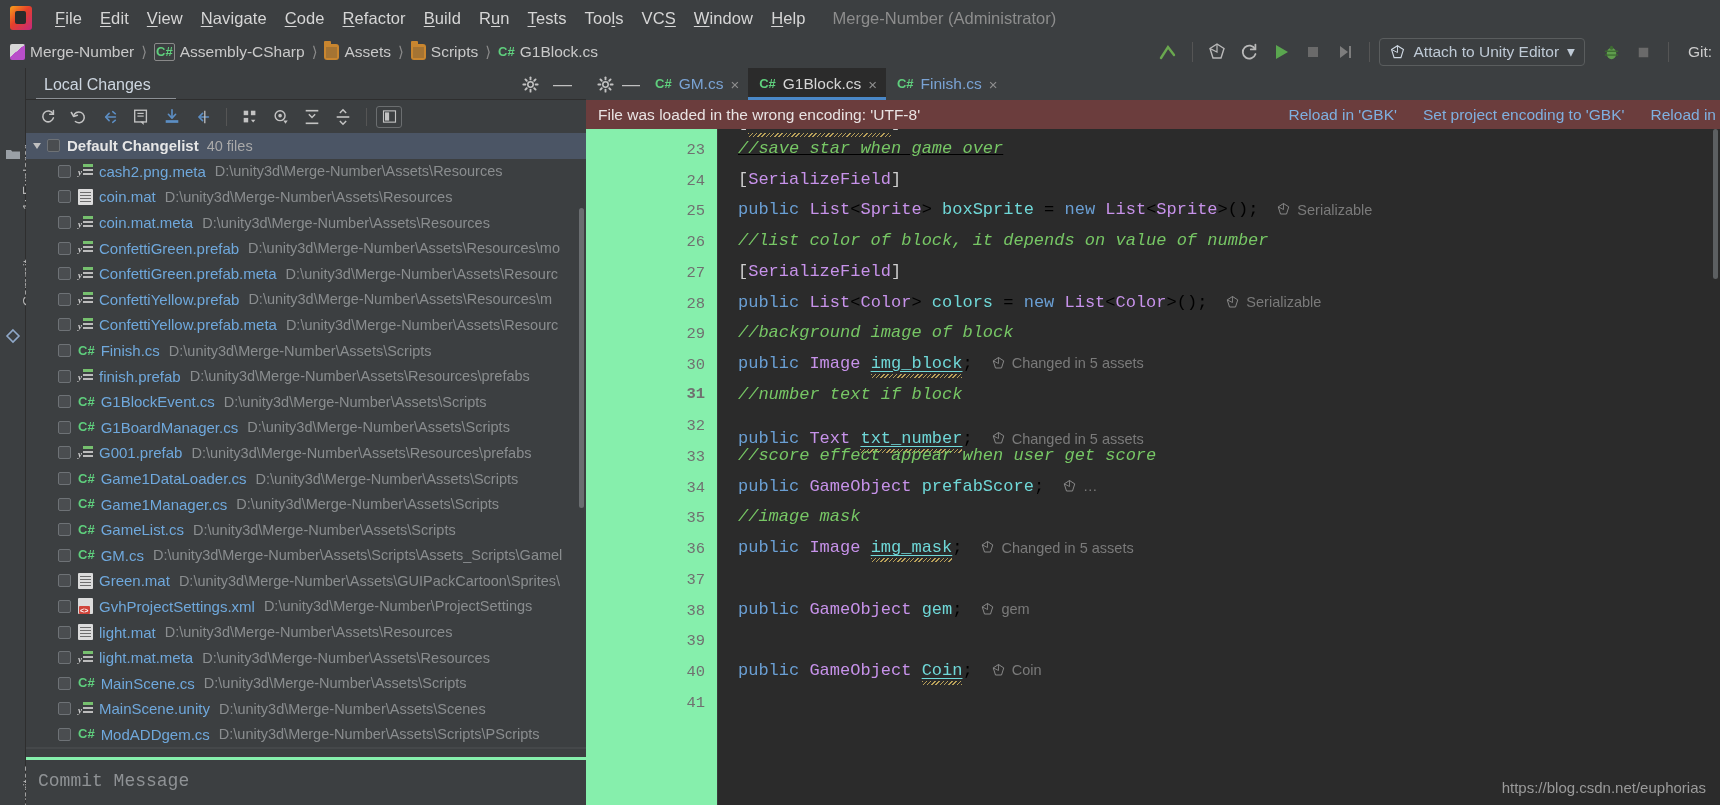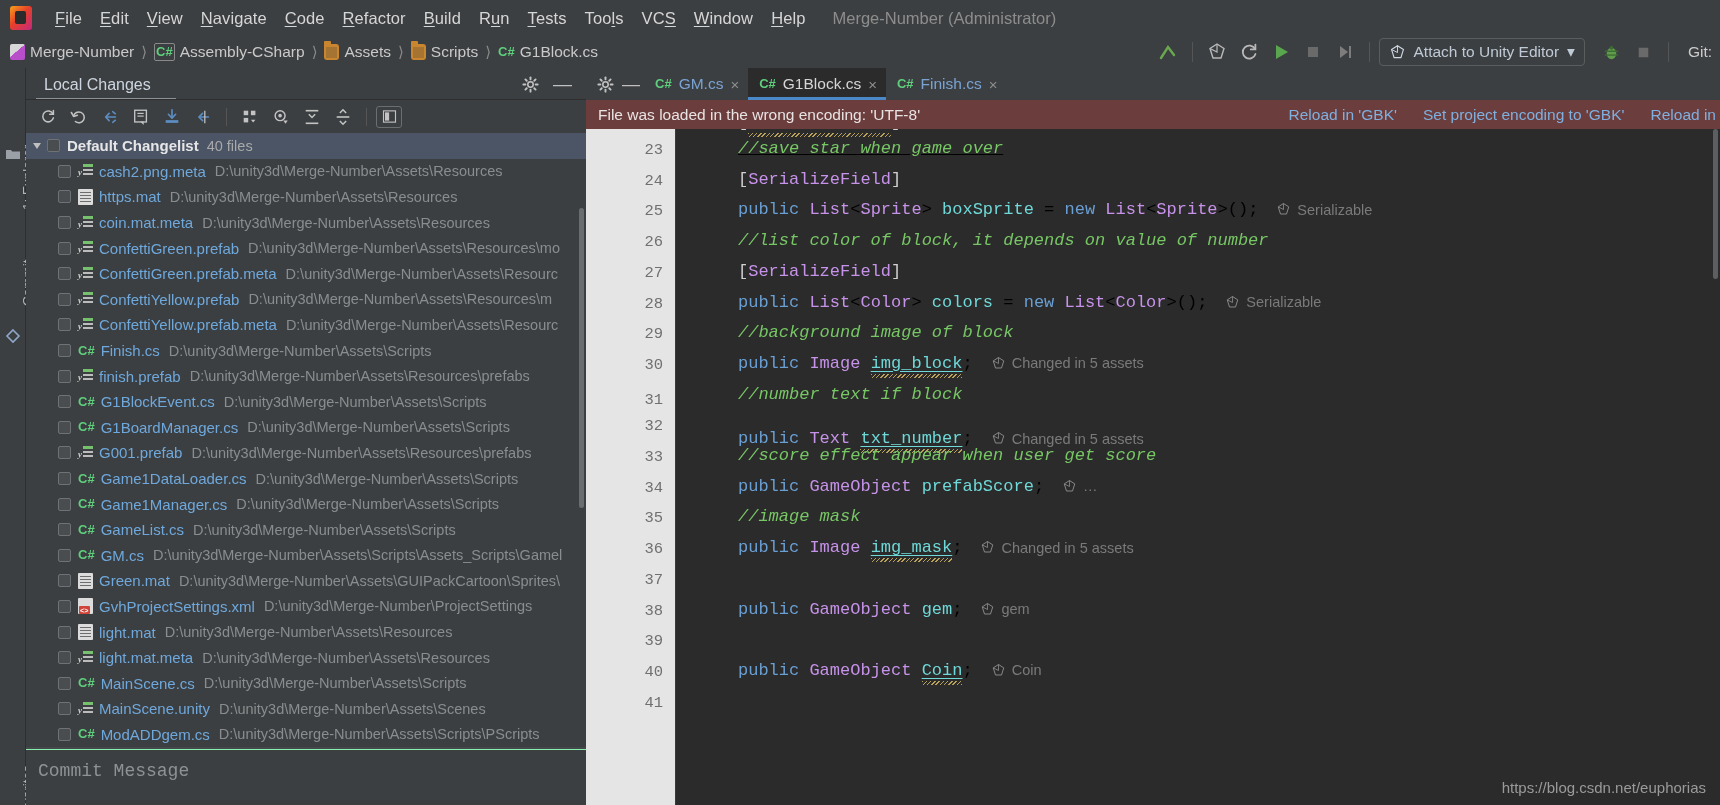--- a/index.html
+++ b/index.html
@@ -98,21 +98,21 @@
   .fi-doc{background:#dcdcdc;border-radius:1px;}
   .fi-doc::after{content:"";position:absolute;left:2px;top:3px;right:2px;bottom:2px;
     background: repeating-linear-gradient(#6d6d6d 0 1px, transparent 1px 3px);}
   .fi-xml{background:#dcdcdc;border-radius:1px;}
   .fi-xml::after{content:"";position:absolute;left:1px;bottom:0;width:11px;height:8px;background:#d0453b;border-radius:1px;}
   .fi-xml i{position:absolute;left:2px;bottom:-1px;font:700 7px "Liberation Mono",monospace;color:#fff;z-index:2;}
   .fi-cs{font:700 13px "Liberation Sans",sans-serif;color:#5fcf7d;line-height:16px;width:auto;}
 
   .lc-scrollbar { position:absolute; right:2px; top:140px; width:5px; height:300px; background:#6a6d70; border-radius:3px;}
 
-  .commit-area { position:absolute; left:0; right:0; bottom:0; height:56px; background:#3c3f41; border-top:1px solid #86efac; }
+  .commit-area { position:absolute; left:0; right:0; bottom:0; height:48px; background:#3c3f41; border-top:3px solid #86efac; }
   .commit-ph { color:#8f9295; font-size:18px; font-family:"Liberation Mono", monospace; padding:11px 0 0 12px; }
 
   
   .editor-wrap { position:absolute; left:586px; top:68px; right:0; bottom:0; background:#2b2b2b; }
   .tabbar { height:32px; background:#3c3f41; display:flex; align-items:center; padding-left:6px; position:relative;}
   .ed-gear { width:26px;height:26px;display:flex;align-items:center;justify-content:center; }
   .ed-min { width:26px;height:26px;display:flex;align-items:center;justify-content:center; color:#c0c0c0; font-size:18px;}
   .etab { display:flex; align-items:center; gap:7px; height:32px; padding:0 9px 0 11px; position:relative;}
   .etab.active { background:#2b2b2b; }
   .etab.active::after{content:"";position:absolute;left:0;right:0;bottom:0;height:3px;background:#4a88c7;}
@@ -122,21 +122,21 @@
 
   .notice {
     height:29px; background:#6b3d3d; display:flex; align-items:center;
     padding-left:12px; position:relative;
   }
   .notice-text { color:#e9e3e3; font-size:15.5px; }
   .notice-actions { margin-left:auto; display:flex; gap:26px; padding-right:4px; }
   .notice-link { color:#7fb0e0; font-size:15.5px; white-space:nowrap; }
 
   .code-area { position:absolute; left:0; right:0; top:61px; bottom:0; background:#2b2b2b; overflow:hidden;}
-  .gutter { position:absolute; left:0; top:0; bottom:0; width:90px; background:#e5e5e5; border-right:1px solid #3a3a3a;}
+  .gutter { position:absolute; left:0; top:0; bottom:0; width:132px; background:#86efac; border-right:1px solid #3a3a3a;}
   .ln { position:absolute; right:12px; color:#707070; font:15.5px "Liberation Mono", monospace; }
   .codeline { position:absolute; left:152px; white-space:pre; font:17px "Liberation Mono", monospace; }
   .hint { color:#7a7a7a; font:14.5px "Liberation Sans", sans-serif; }
   .uhint { display:inline-flex; align-items:center; gap:6px; vertical-align:middle; }           
   .kw  { color:#6a9fd4; }           
   .typ { color:#c792ea; }           
   .id  { color:#6fd8d8; }           
   .cm  { color:#77c765; font-style: italic; }
   .at  { color:#c792ea; }
   .pn  { color:#d0d0d0; }
@@ -410,21 +410,21 @@
             <span class="fi fi-yaml">
               <i>y</i>
             </span>
             <span class="fname" style="color:#6fa8dc">cash2.png.meta</span>
             <span class="fpath">D:\unity3d\Merge-Number\Assets\Resources</span>
           </div>
           <div class="row">
             <span class="indent"></span>
             <span class="cbx"></span>
             <span class="fi fi-doc"></span>
-            <span class="fname" style="color:#6fa8dc">https.mat</span>
+            <span class="fname" style="color:#6fa8dc">coin.mat</span>
             <span class="fpath">D:\unity3d\Merge-Number\Assets\Resources</span>
           </div>
           <div class="row">
             <span class="indent"></span>
             <span class="cbx"></span>
             <span class="fi fi-yaml">
               <i>y</i>
             </span>
             <span class="fname" style="color:#6fa8dc">coin.mat.meta</span>
             <span class="fpath">D:\unity3d\Merge-Number\Assets\Resources</span>
@@ -650,21 +650,21 @@
       <div class="gutter">
         <div id="gutter-lines">
             <div class="ln" style="top: 12px;">23</div>
             <div class="ln" style="top: 42.7px;">24</div>
             <div class="ln" style="top: 73.4px;">25</div>
             <div class="ln" style="top: 104.1px;">26</div>
             <div class="ln" style="top: 134.8px;">27</div>
             <div class="ln" style="top: 165.5px;">28</div>
             <div class="ln" style="top: 196.2px;">29</div>
             <div class="ln" style="top: 226.9px;">30</div>
-            <div class="ln" style="top: 262px;">31</div>
+            <div class="ln" style="top: 256px; font-weight: bold;">31</div>
             <div class="ln" style="top: 288.3px;">32</div>
             <div class="ln" style="top: 319px;">33</div>
             <div class="ln" style="top: 349.7px;">34</div>
             <div class="ln" style="top: 380.4px;">35</div>
             <div class="ln" style="top: 411.1px;">36</div>
             <div class="ln" style="top: 441.8px;">37</div>
             <div class="ln" style="top: 472.5px;">38</div>
             <div class="ln" style="top: 503.2px;">39</div>
             <div class="ln" style="top: 533.9px;">40</div>
             <div class="ln" style="top: 564.6px;">41</div>

